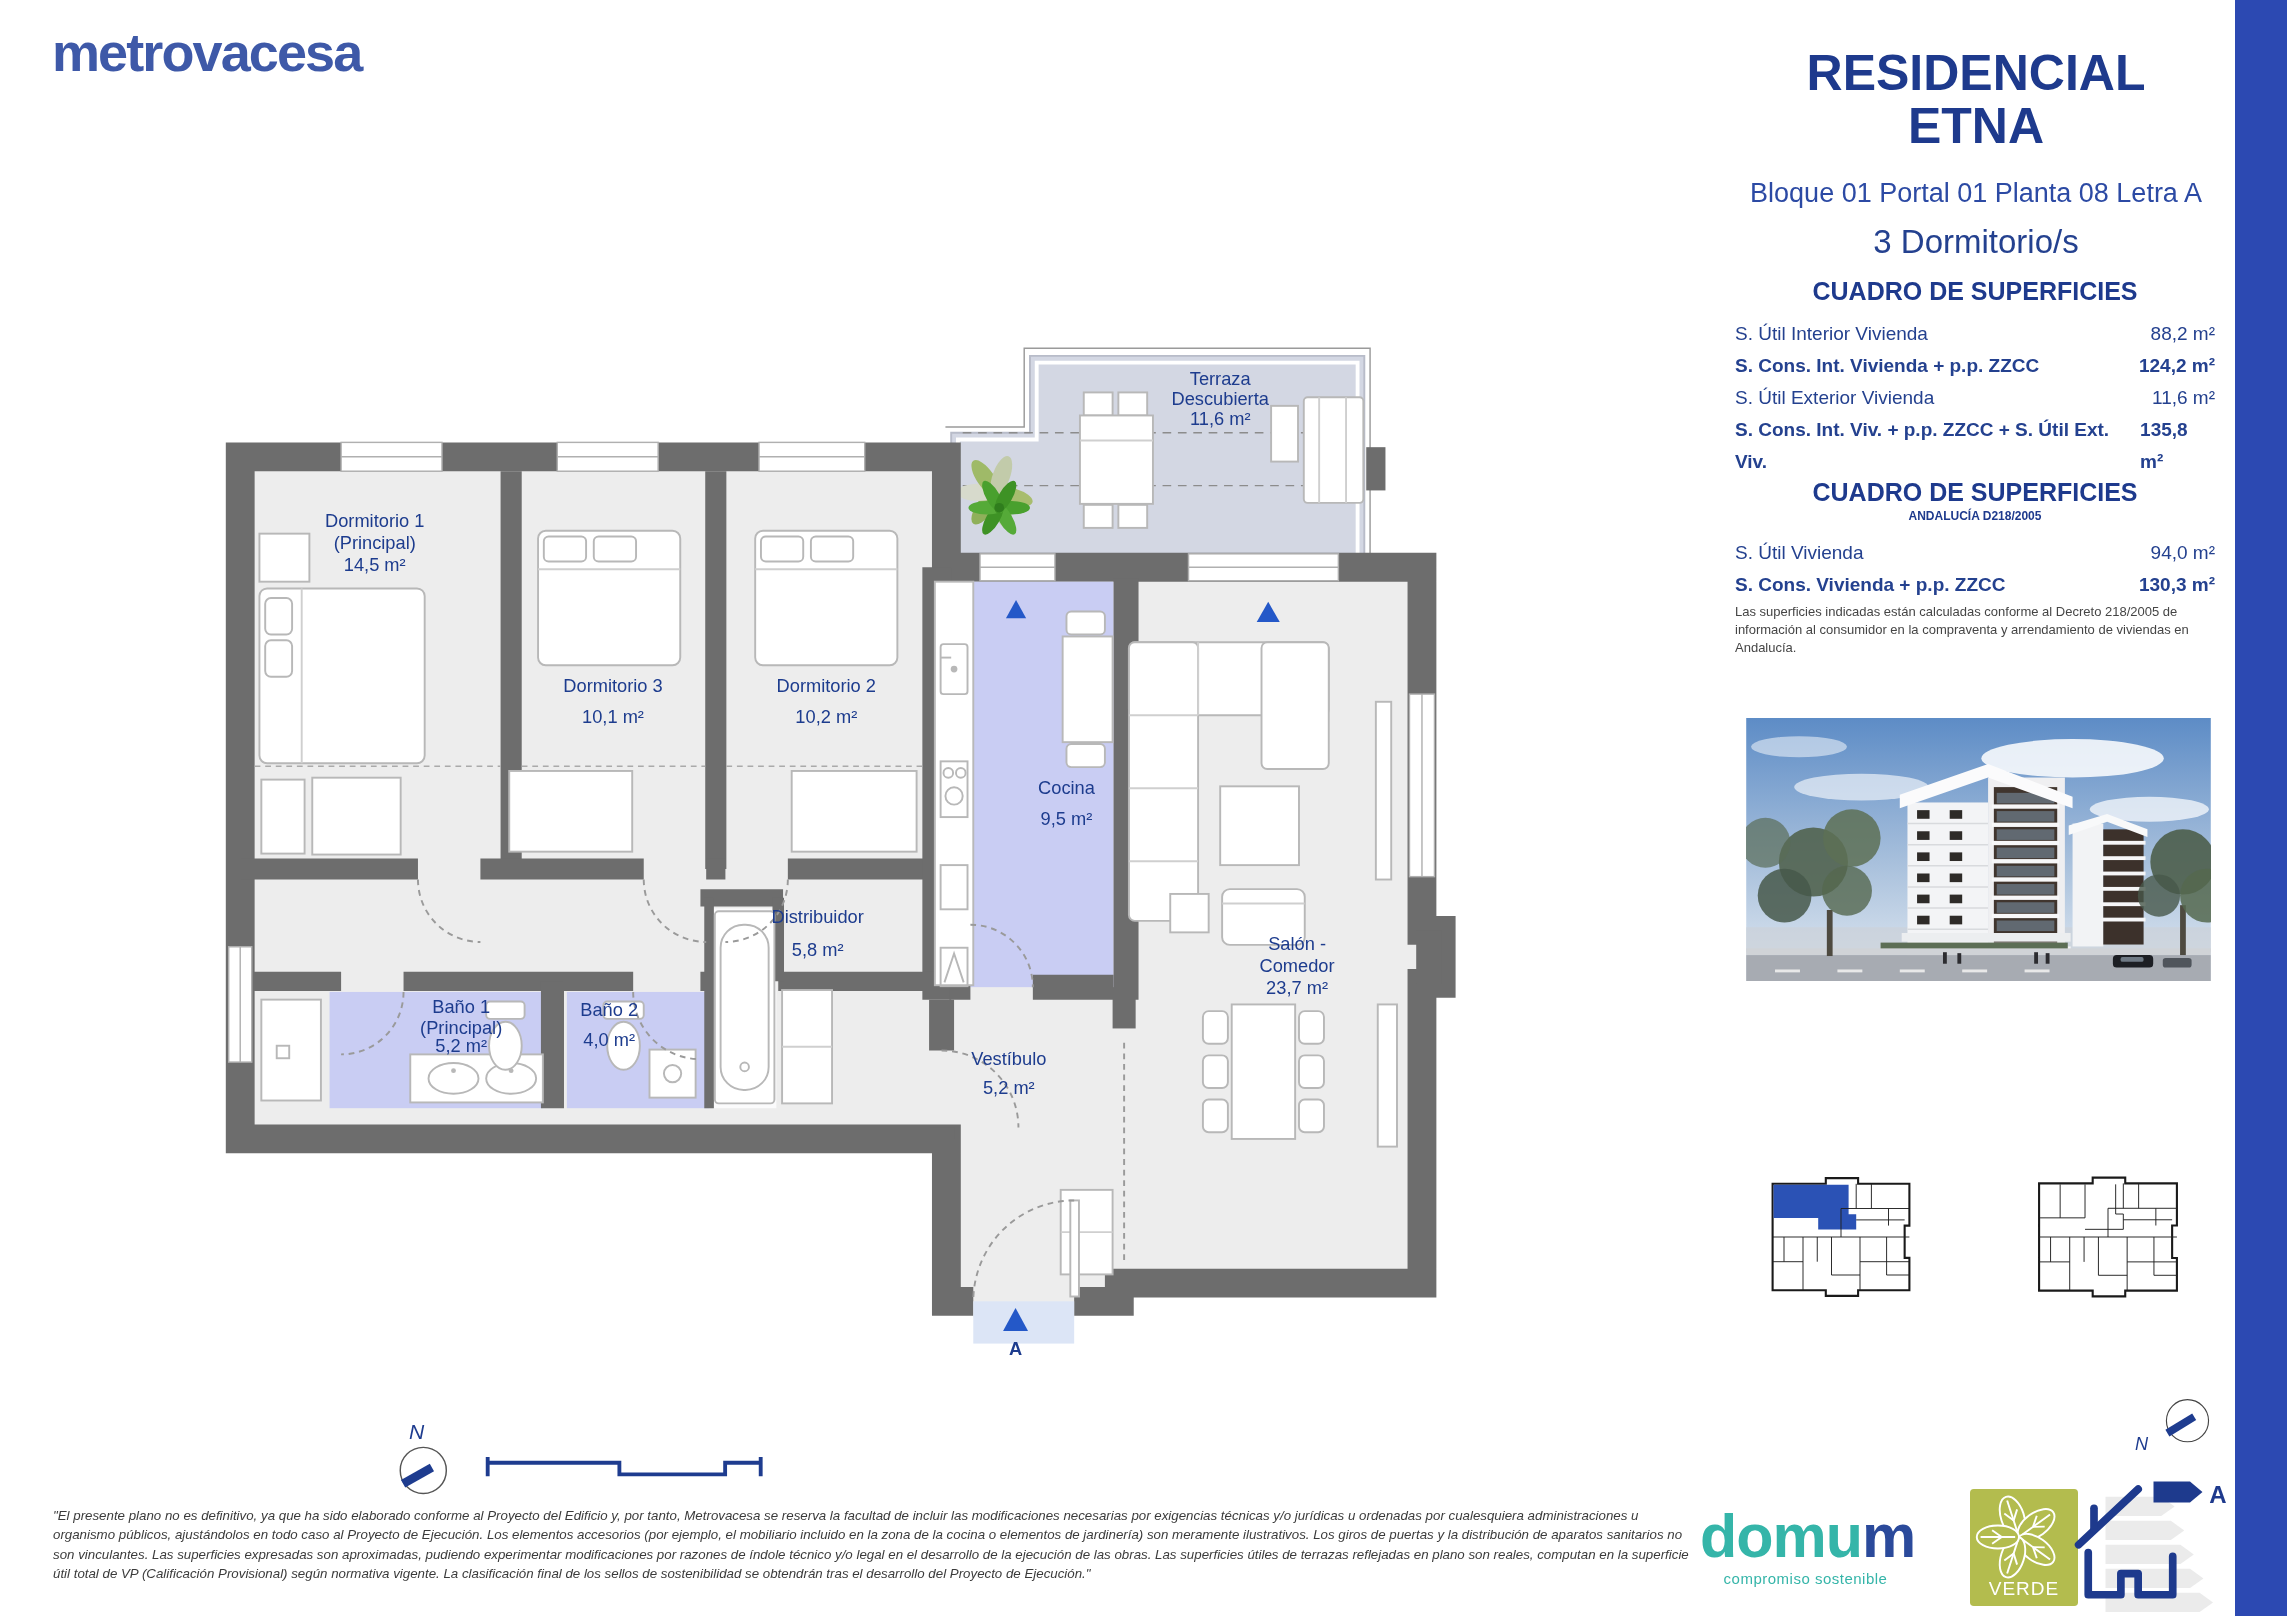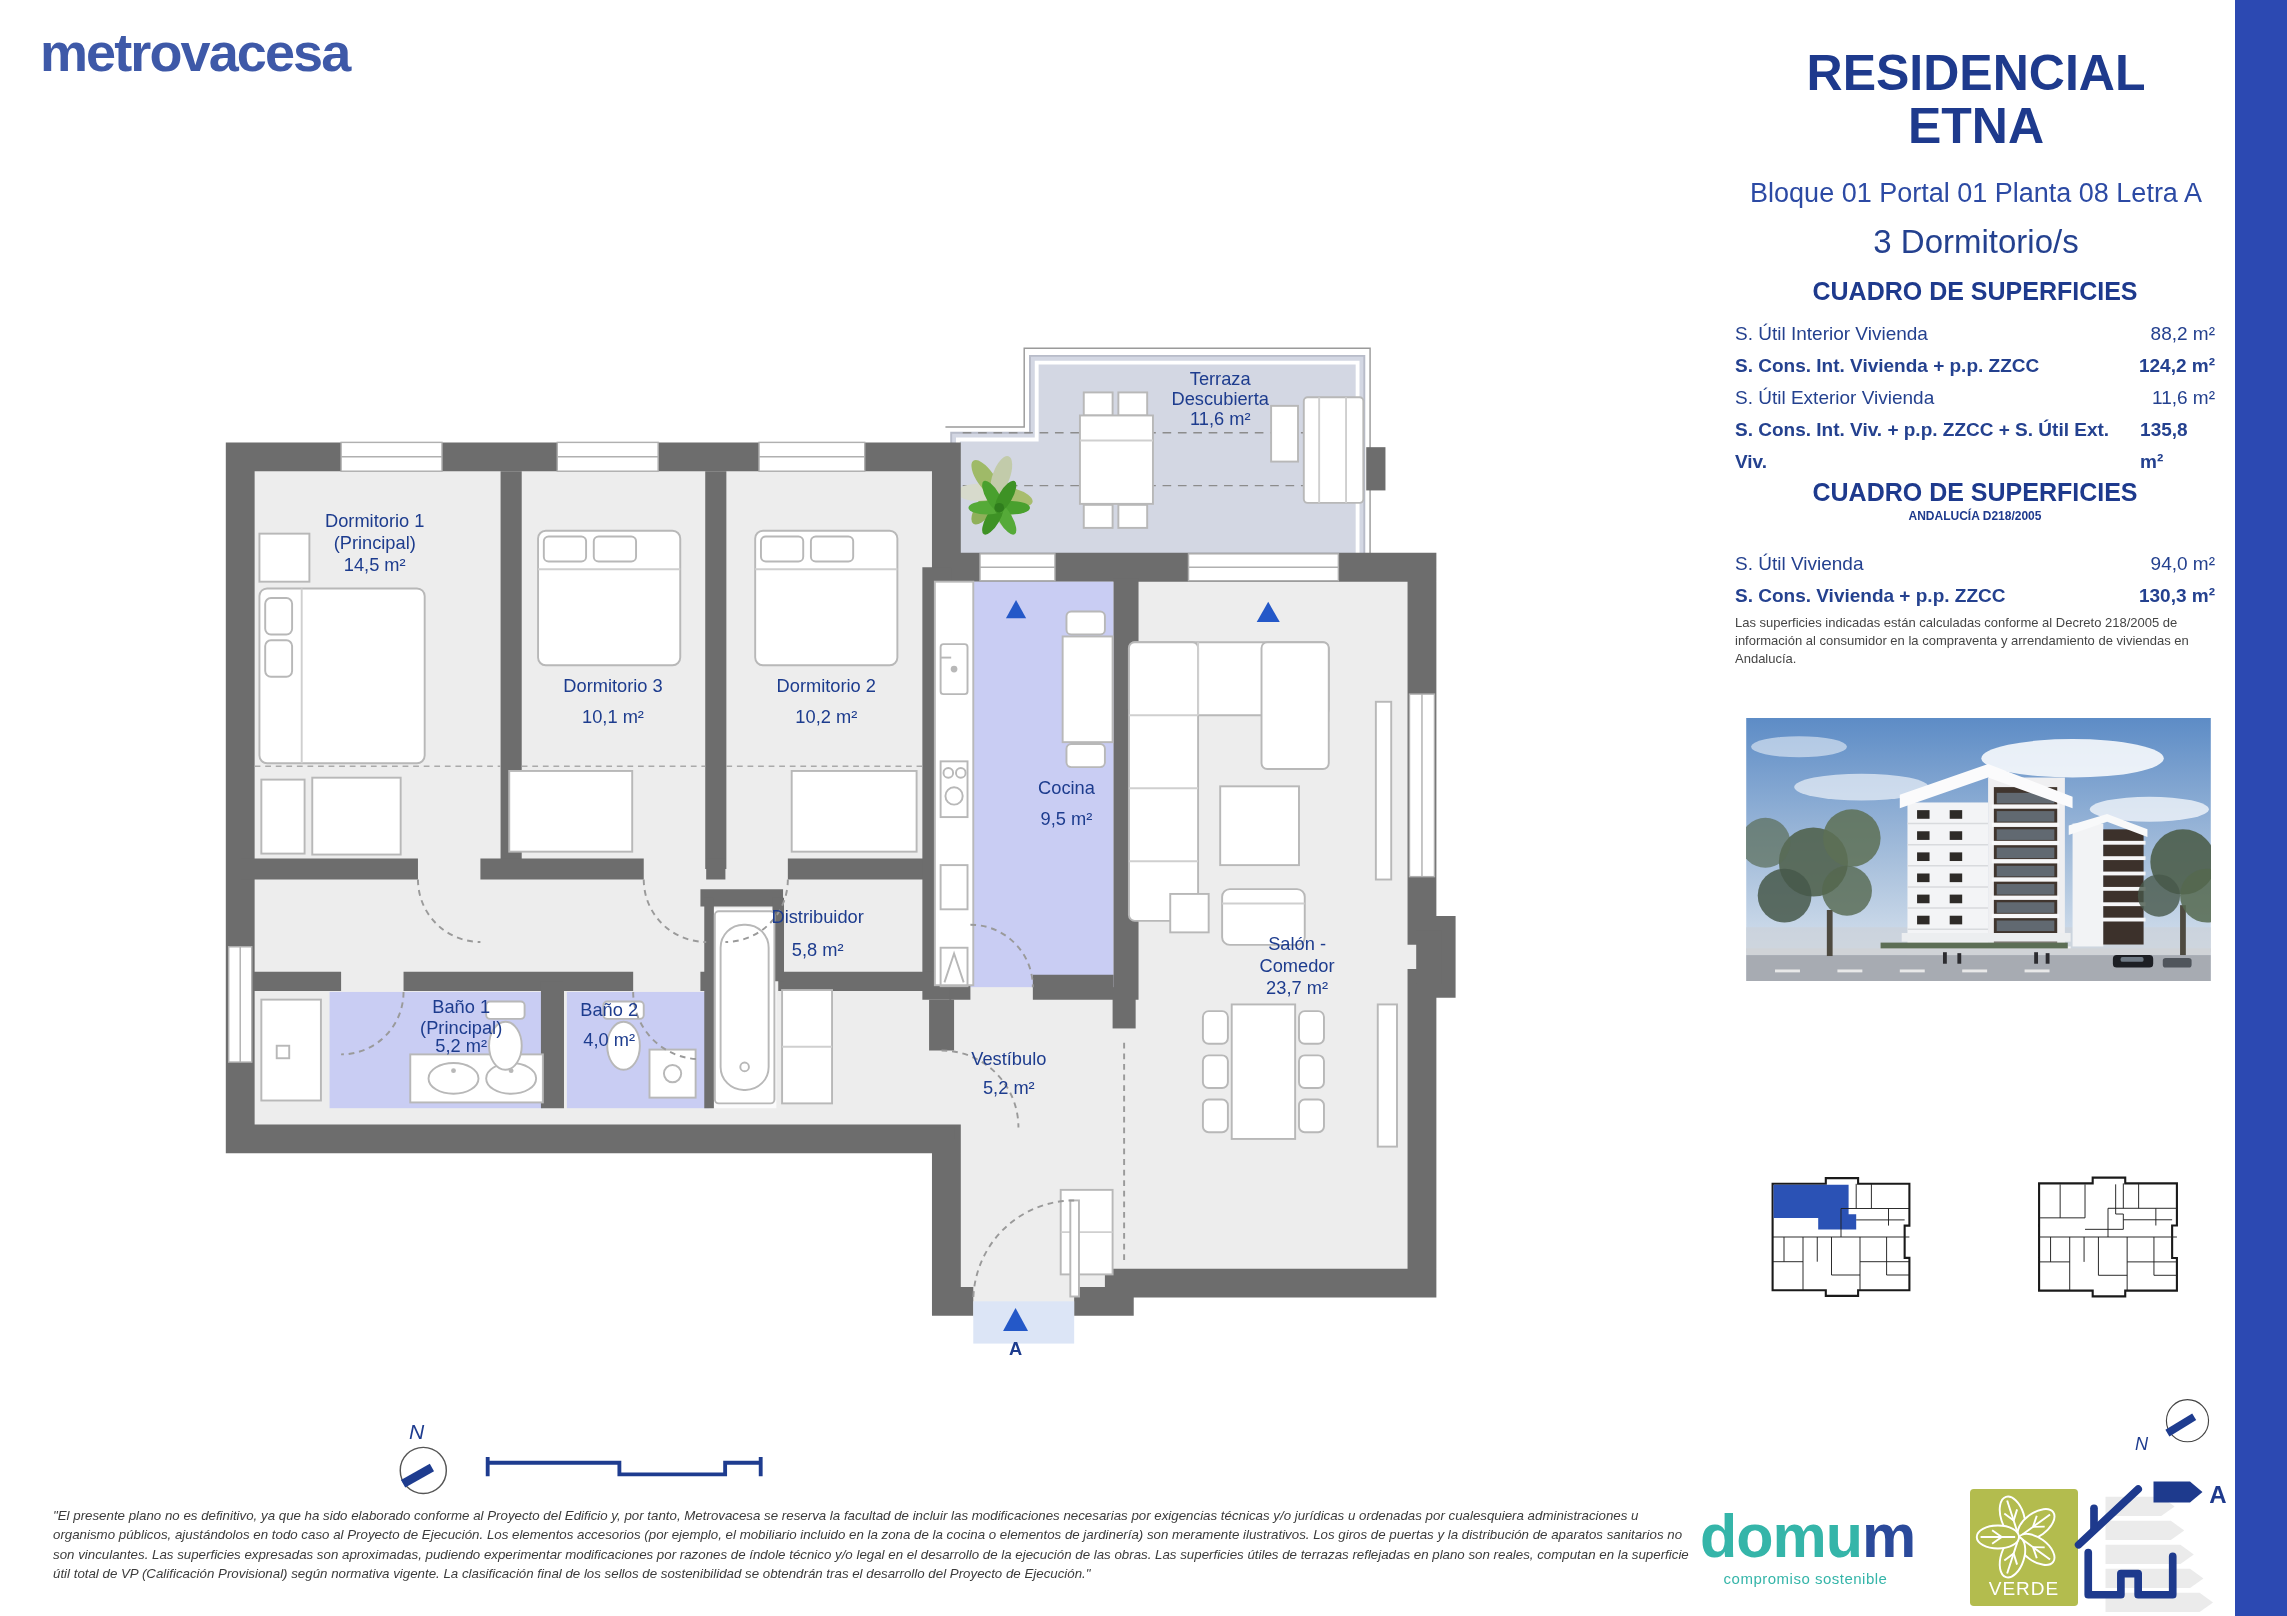--- a/index.html
+++ b/index.html
@@ -1,36 +1,36 @@
 <!DOCTYPE html>
 <html><head>
 <meta charset="utf-8">
 <style>
   html,body{margin:0;padding:0;background:#fff;}
   body{font-family:"Liberation Sans",sans-serif;}
   #page{position:relative;width:2287px;height:1617px;background:#ffffff;overflow:hidden;}
   .abs{position:absolute;}
   
-  #logo{left:40px;top:21px;font-size:54px;font-weight:bold;color:#3e59a8;letter-spacing:-1.9px;}
+  #logo{left:52px;top:21px;font-size:54px;font-weight:bold;color:#3e59a8;letter-spacing:-1.9px;}
   
   #edgebar{left:2235px;top:0;width:53px;height:1617px;background:#2c49b2;}
   
   .rc{left:1726px;width:500px;text-align:center;color:#1e3a8d;margin-top:26px;}
   #title{top:21px;font-size:50px;font-weight:bold;line-height:1.06;}
   #subtitle{top:152px;font-size:27px;color:#2c4aa4;}
   #beds{top:197px;font-size:33px;color:#24418f;}
   .tblock{left:1735px;width:480px;color:#24418f;}
   .ttitle{text-align:center;font-weight:bold;font-size:25px;color:#1e3a8d;}
   .tsub{text-align:center;font-weight:bold;font-size:12px;color:#1e3a8d;margin-top:1.9px;}
   .trow{display:flex;justify-content:space-between;font-size:19px;line-height:32px;}
   .trow.b{font-weight:bold;}
   #surf1{top:277px;}
   #surf1 .rows{margin-top:11.5px;}
   #surf2{top:478px;}
-  #surf2 .rows{margin-top:25px;}
+  #surf2 .rows{margin-top:14px;}
   #surfnote{font-size:13px;color:#454545;text-align:left;line-height:1.38;margin-top:1.9px;}
   
   #photo{left:1746px;top:718px;width:465px;height:263px;}
   
   .keyplan{top:1170px;}
   #keyplan-a{left:1765px;}
   #keyplan-b{left:2030px;}
   
   #disclaimer{left:53px;top:1506px;width:1676px;font-size:13.3px;font-style:italic;color:#3b3b3b;line-height:1.45;}
   #domum{left:1700px;top:1506px;width:211px;text-align:center;line-height:1;}

